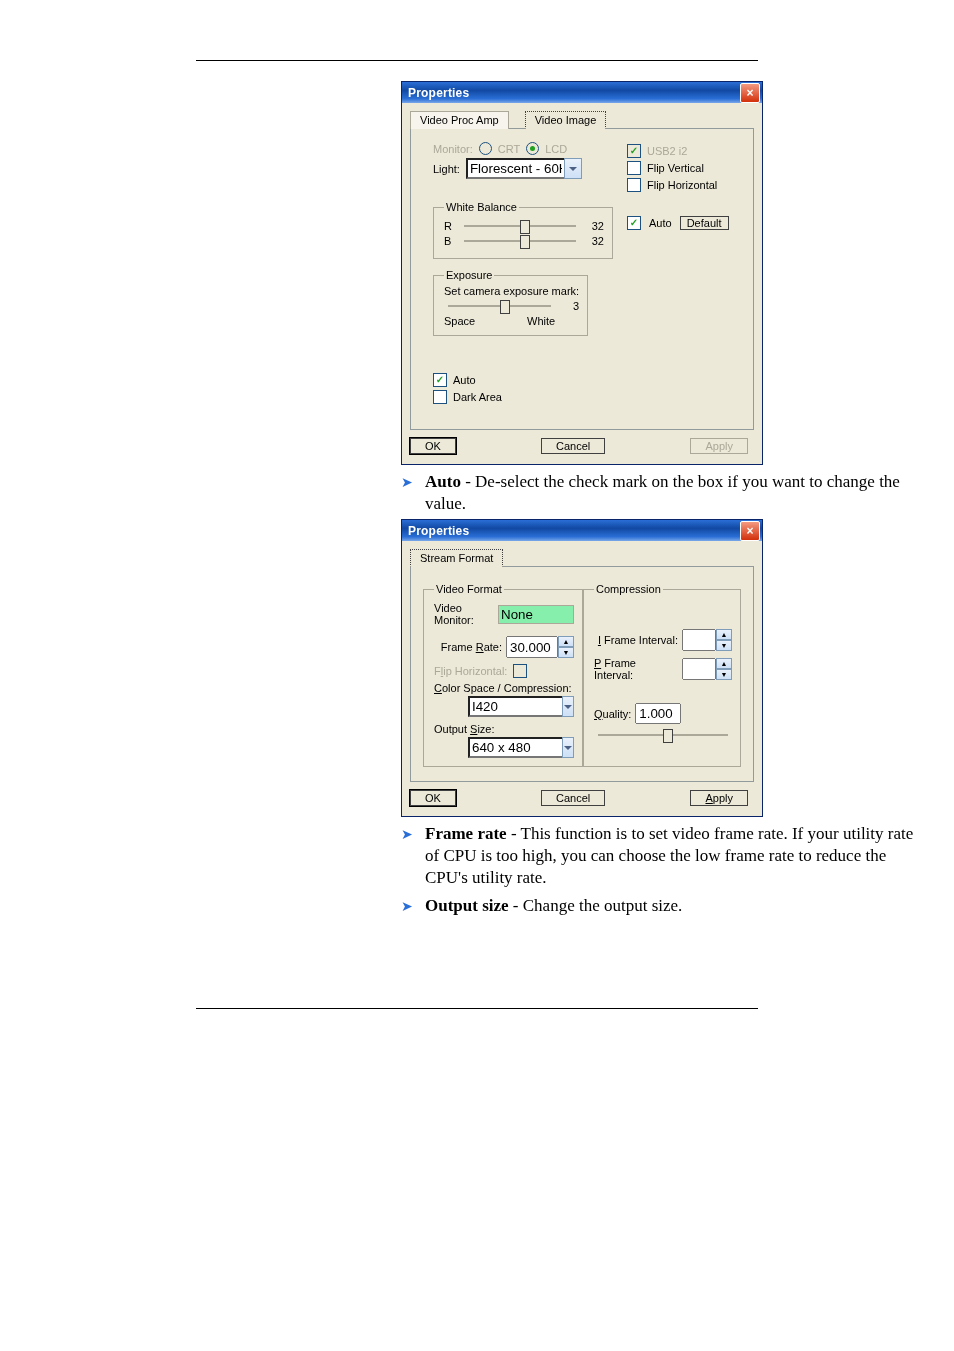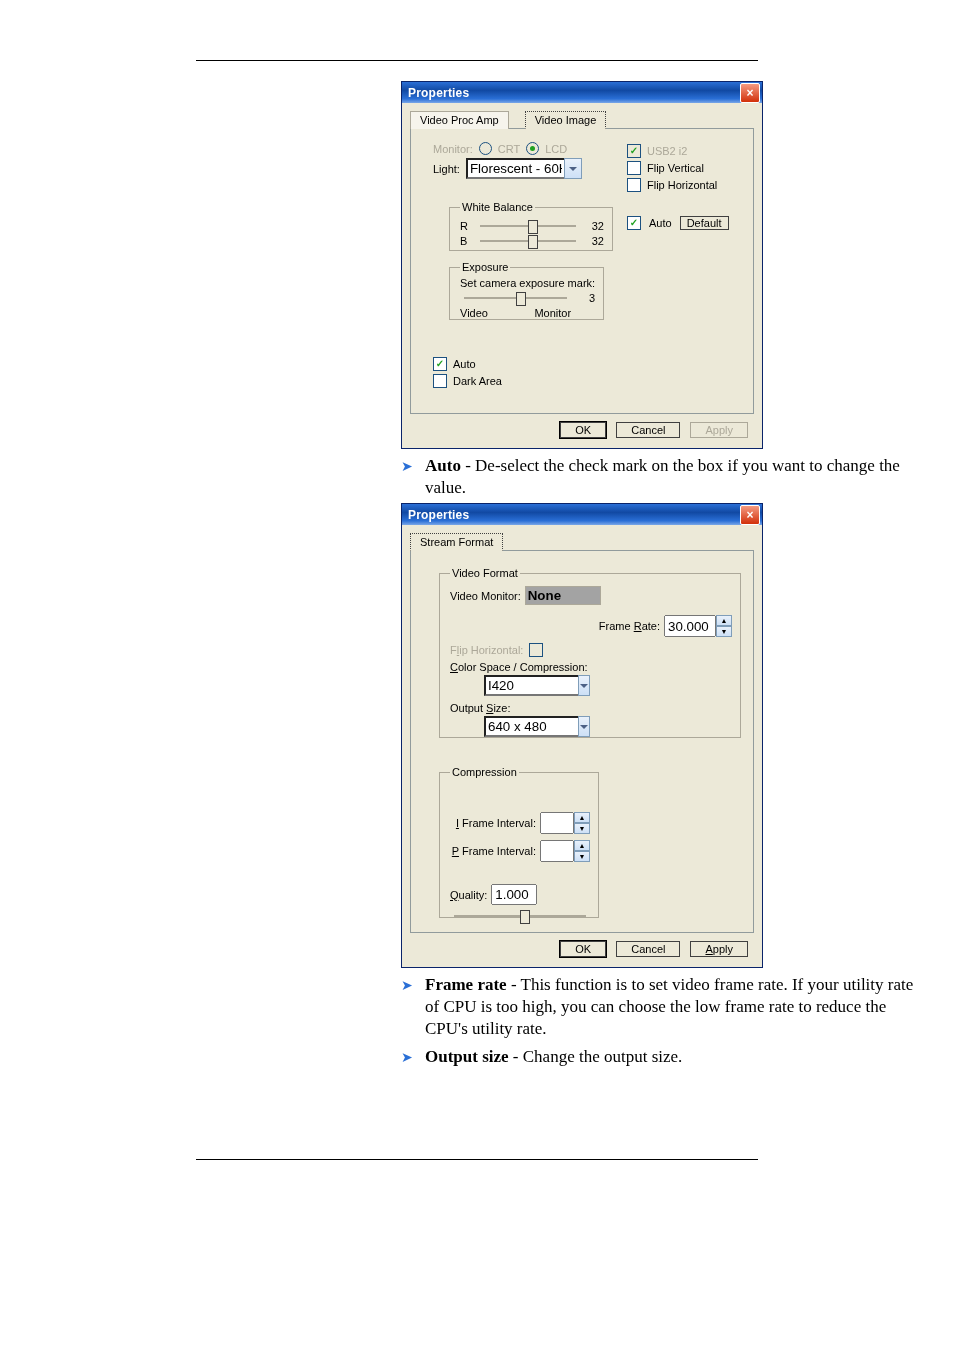--- a/index.html
+++ b/index.html
@@ -10,29 +10,29 @@
   .titlebar { height:21px; background:linear-gradient(to bottom,#2a6fd6,#1149a3 40%,#2a6fd6 80%,#7aa7e8 100%); display:flex; align-items:center; padding:0 2px 0 6px; justify-content:space-between; }
   .titlebar span { color:#fff; font-weight:bold; font-size:12px; letter-spacing:0.2px; }
   .closebtn { width:18px; height:18px; background:linear-gradient(#f49a81,#d2300a); display:flex; align-items:center; justify-content:center; color:#fff; font-weight:bold; font-size:12px; border:1px solid #fff; border-radius:2px; cursor:pointer; }
   .body { padding:8px 8px 10px 8px; }
   .tabs { display:flex; gap:16px; margin-bottom:-1px; }
   .tab { border:1px solid #919b9c; border-bottom:none; padding:2px 9px; background:#ece9d8; font-size:11px; position:relative; }
   .tab.inactive { border-color:#aca899; background:#f6f4ec; }
   .tab.active { border:1px dotted #404040; border-bottom:1px solid #ece9d8; z-index:2; }
   .tabpanel { border:1px solid #919b9c; padding:10px 16px 22px 22px; background:#ece9d8; }
   .row { display:flex; align-items:center; gap:6px; margin:3px 0; }
-  fieldset.grp { border:1px solid #aca899; margin:6px 0 4px 16px; padding:4px 8px 0 10px; }
+  fieldset.grp { border:1px solid #aca899; margin:6px 0 4px 0; padding:4px 8px 8px 10px; }
   fieldset.grp > legend { font-size:11px; padding:0 2px; }
   .slider { flex:1; height:2px; background:#aca899; position:relative; margin:0 4px; }
   .slider::before { content:""; position:absolute; left:50%; top:-5px; width:8px; height:12px; background:#ece9d8; border:1px solid #404040; }
   .btn { background:#ece9d8; border:1px solid #404040; padding:1px 14px; font-size:11px; font-family:Tahoma,sans-serif; }
   .btn.small { padding:0 6px; }
   .btn.disabled { color:#aca899; border-color:#aca899; }
   .btn.default { box-shadow:0 0 0 1px #000; }
-  .footer { display:flex; justify-content:flex-end; gap:10px; padding:8px 6px 0 0; }
+  .footer { display:flex; justify-content:space-between; gap:10px; padding:8px 6px 0 0; }
   .combo { display:flex; align-items:stretch; }
   .combo .txt { border-right:none; }
   .combo .dd { width:16px; border:1px solid #7f9db9; background:linear-gradient(#e9f1fb,#cde0f6); display:flex; align-items:center; justify-content:center; }
   .combo .dd::after { content:""; border-left:4px solid transparent; border-right:4px solid transparent; border-top:4px solid #4d6185; }
   .chk { width:12px; height:12px; border:1px solid #1c5180; background:#fff; display:inline-flex; align-items:center; justify-content:center; font-size:10px; color:#21a121; font-weight:bold; line-height:1; }
   .chk.filled::before { content:"✓"; }
   .chk.disabled { background:#ece9d8; }
   .radio { width:11px; height:11px; border:1px solid #1c5180; border-radius:50%; display:inline-flex; align-items:center; justify-content:center; }
   .radio.sel::before { content:""; width:5px; height:5px; background:#21a121; border-radius:50%; }
   .disabled-text { color:#aca899; }
@@ -125,22 +125,22 @@
 
           <div style="display:flex; gap:14px; align-items:flex-start;flex-direction:column;">
             <fieldset class="grp" style="flex:1;">
               <legend>Exposure</legend>
               <div>Set camera exposure mark:</div>
               <div class="row">
                 <div class="slider"></div>
                 <span style="width:18px;text-align:right">3</span>
               </div>
               <div style="display:flex; justify-content:space-between; padding:0 24px 0 0;">
-                <span>Video</span>
-                <span>Monitor</span>
+                <span>Space</span>
+                <span>White</span>
               </div>
             </fieldset>
             <div style="width:110px; padding-top:16px;">
               <div class="row">
                   <span class="chk filled"></span>
                   <span>Auto</span>
                 </div>
               <div class="row">
                   <span class="chk"></span>
                   <span>Dark Area</span>
@@ -166,27 +166,27 @@
 
     <div class="dlg" style="margin-top:4px;">
       <div class="titlebar">
         <span>Properties</span>
         <div class="closebtn">×</div>
       </div>
       <div class="body">
         <div class="tabs">
           <div class="tab active">Stream Format</div>
         </div>
-        <div class="tabpanel" style="display:flex; gap:18px; padding:10px 12px;flex-direction:column;">
+        <div class="tabpanel" style="display:flex; padding:10px 12px;">
 
           <fieldset class="grp" style="flex:1;">
             <legend>Video Format</legend>
             <div class="row" style="gap:4px;">
               <span>Video Monitor:</span>
-              <input class="txt" readonly="" style="width: 70px; background: #a3a3a3; border: 1px solid rgb(172, 168, 153); font-weight: bold;" value="None">
+              <input class="txt" readonly="" style="width: 70px; background: #86efac; border: 1px solid rgb(172, 168, 153);" value="None">
             </div>
             <div class="row" style="justify-content:flex-end; gap:4px; margin-top:10px;">
               <span><span>Frame </span><span class="u">R</span><span>ate:</span></span>
               <div class="spin">
                 <input class="txt" style="width: 44px;" value="30.000">
                 <div class="arrows">
                     <span>▲</span>
                     <span>▼</span>
                   </div>
               </div>

